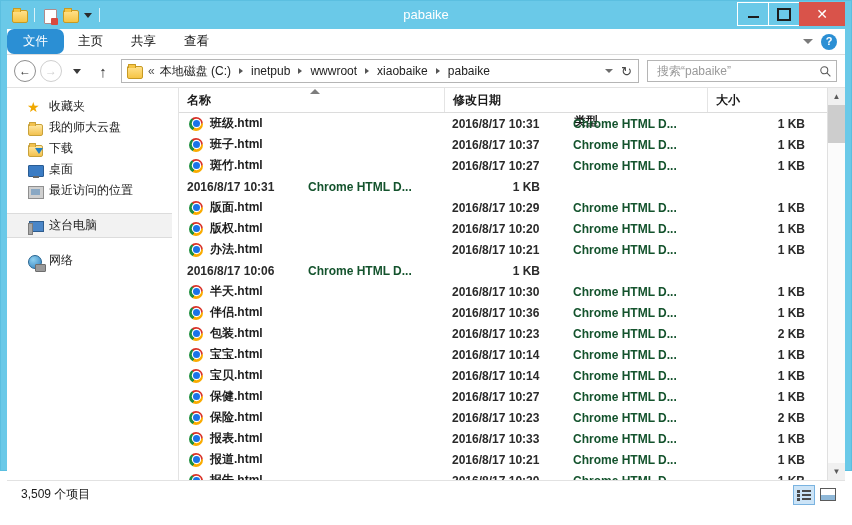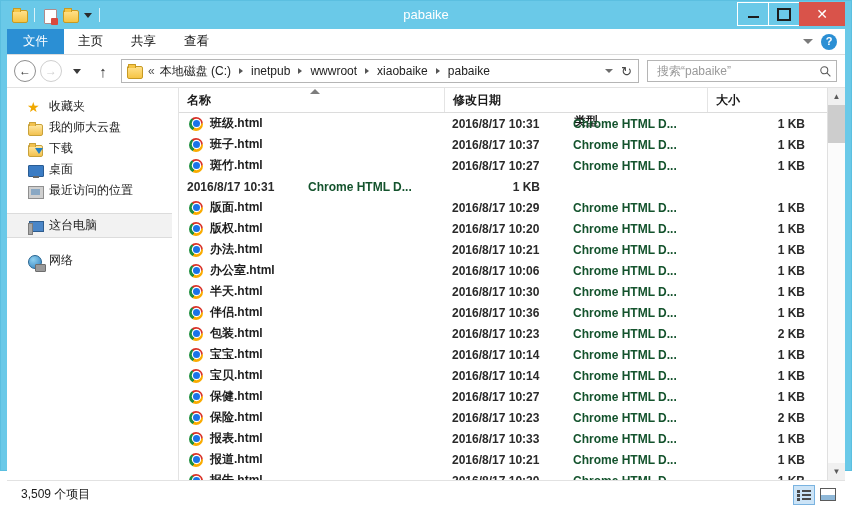--- a/index.html
+++ b/index.html
@@ -107,20 +107,21 @@
     align-items: stretch;
     position: relative;
     border-bottom: 1px solid #dcdcdc;
   }
   .tab {
     padding: 0 14px;
     display: flex; align-items: center;
     font-size: 12.5px;
     color: #111;
     cursor: default;
+    border-radius: 7px;
   }
   .tab.file {
     background: #2b8fd4;
     color: #ffffff;
     padding: 0 16px;
   }
   .ribbon-right {
     margin-left: auto;
     display: flex; align-items: center;
     gap: 8px;
@@ -644,24 +645,20 @@
           <div class="frow">
             <div class="cell cell-name">
               <span class="chrome-ico"></span>
               <span>办法.html</span>
             </div>
             <div class="cell cell-date">2016/8/17 10:21</div>
             <div class="cell cell-type">Chrome HTML D...</div>
             <div class="cell cell-size">1 KB</div>
           </div>
           <div class="frow">
-            <div class="cell cell-name">
-              <span class="chrome-ico"></span>
-              <span>办公室.html</span>
-            </div>
             <div class="cell cell-date">2016/8/17 10:06</div>
             <div class="cell cell-type">Chrome HTML D...</div>
             <div class="cell cell-size">1 KB</div>
           </div>
           <div class="frow">
             <div class="cell cell-name">
               <span class="chrome-ico"></span>
               <span>半天.html</span>
             </div>
             <div class="cell cell-date">2016/8/17 10:30</div>

